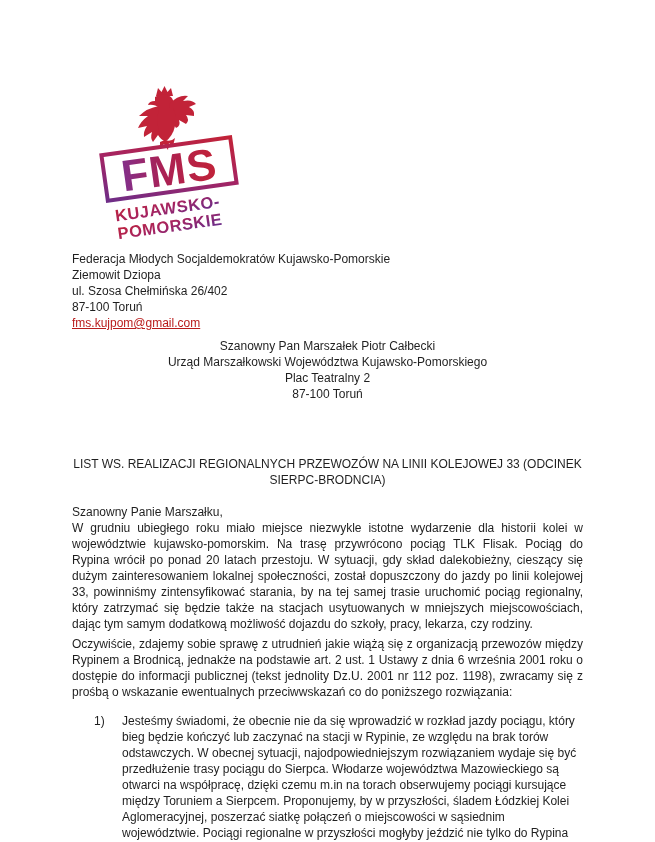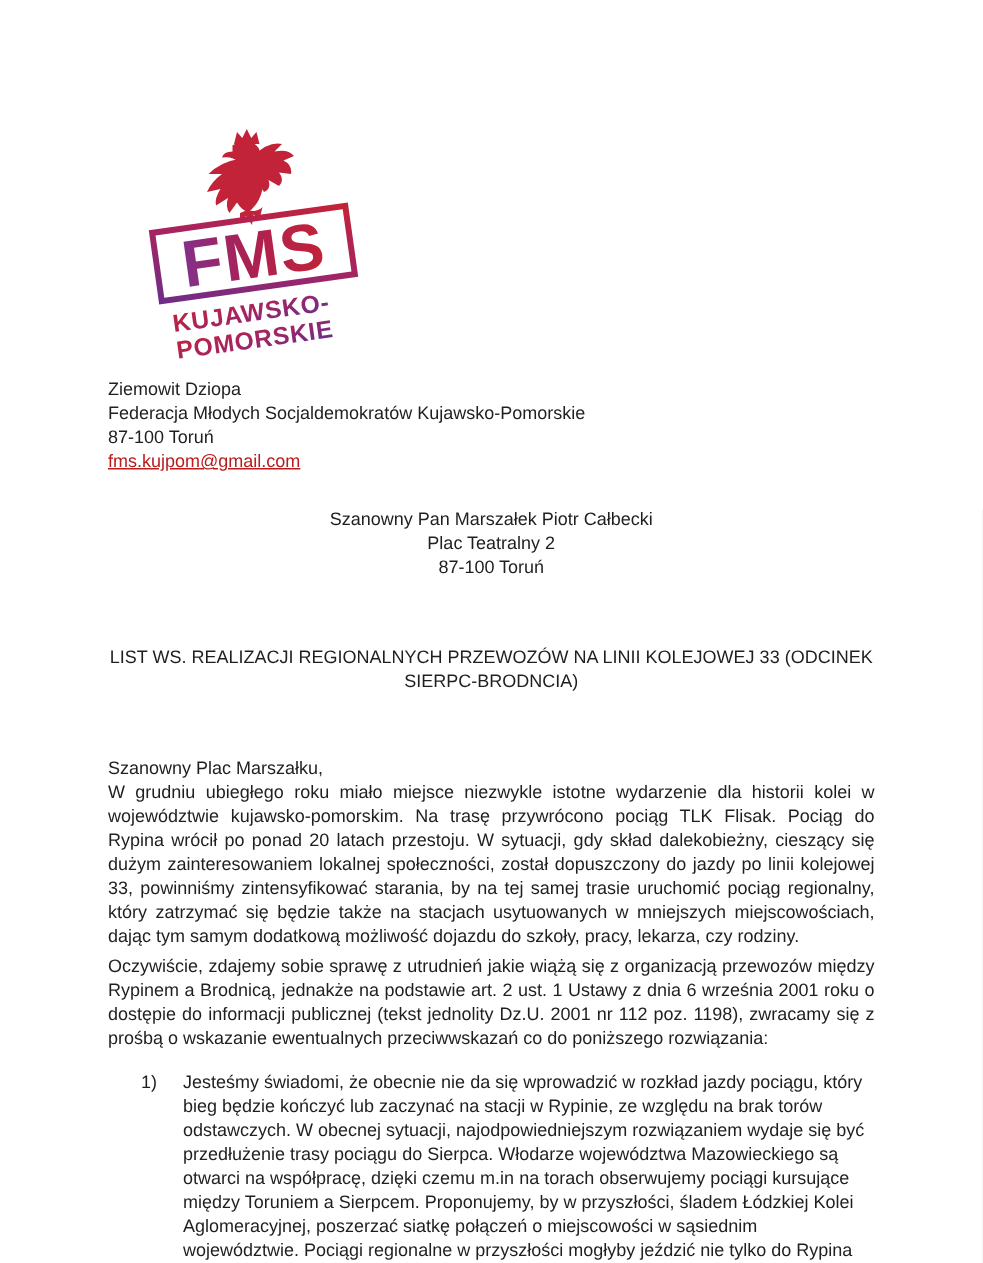--- a/index.html
+++ b/index.html
@@ -13,21 +13,21 @@
     font-size:12px;
     line-height:16px;
     color:#1f1f1f;
   }
   .abs{position:absolute;}
   .logo{left:98px;top:84px;width:150px;height:158px;}
   .sender{left:72px;top:251px;}
   .sender div{white-space:nowrap;}
   .link{color:#b91c1c;text-decoration:underline;cursor:pointer;}
   .recipient{left:72px;top:338px;width:511px;text-align:center;}
-  .subject{left:66px;top:430px;width:523px;text-align:center;}
+  .subject{left:66px;top:456px;width:523px;text-align:center;}
   .body-block{left:72px;top:504px;width:511px;}
   .just{text-align:justify;margin:0;}
   .para-gap{margin-top:4px;}
   .list-item{display:flex;margin-top:13px;}
   .list-marker{margin-left:22px;width:28px;flex:0 0 28px;}
   .list-text{flex:1;text-align:left;}
 </style>
 </head>
 <body>
 
@@ -67,36 +67,38 @@
       <text x="71" y="101" transform="rotate(-8 71 85)" text-anchor="middle" font-family="Liberation Sans, DejaVu Sans, sans-serif" font-size="44" font-weight="bold" letter-spacing="1" fill="url(#gFms)">FMS</text>
 
       <g transform="rotate(-8 71 136)" fill="url(#gRegion)" font-family="Liberation Sans, DejaVu Sans, sans-serif" font-size="16.5" font-weight="bold" letter-spacing="0.5" text-anchor="middle">
         <text x="71" y="130">KUJAWSKO-</text>
         <text x="71" y="148">POMORSKIE</text>
       </g>
     </svg>
   </div>
 
   <div class="abs sender">
+    <div>Federacja Młodych Socjaldemokratów Kujawsko-Pomorskie</div>
     <div>Ziemowit Dziopa</div>
-    <div>Federacja Młodych Socjaldemokratów Kujawsko-Pomorskie</div>
+    <div>ul. Szosa Chełmińska 26/402</div>
     <div>87-100 Toruń</div>
     <div><span class="link">fms.kujpom@gmail.com</span></div>
   </div>
 
   <div class="abs recipient">
     <div>Szanowny Pan Marszałek Piotr Całbecki</div>
+    <div>Urząd Marszałkowski Województwa Kujawsko-Pomorskiego</div>
     <div>Plac Teatralny 2</div>
     <div>87-100 Toruń</div>
   </div>
 
   <div class="abs subject">LIST WS. REALIZACJI REGIONALNYCH PRZEWOZÓW NA LINII KOLEJOWEJ 33 (ODCINEK SIERPC-BRODNCIA)</div>
 
   <div class="abs body-block">
-    <div>Szanowny Plac Marszałku,</div>
+    <div>Szanowny Panie Marszałku,</div>
     <p class="just">W grudniu ubiegłego roku miało miejsce niezwykle istotne wydarzenie dla historii kolei w województwie kujawsko-pomorskim. Na trasę przywrócono pociąg TLK Flisak. Pociąg do Rypina wrócił po ponad 20 latach przestoju. W sytuacji, gdy skład dalekobieżny, cieszący się dużym zainteresowaniem lokalnej społeczności, został dopuszczony do jazdy po linii kolejowej 33, powinniśmy zintensyfikować starania, by na tej samej trasie uruchomić pociąg regionalny, który zatrzymać się będzie także na stacjach usytuowanych w mniejszych miejscowościach, dając tym samym dodatkową możliwość dojazdu do szkoły, pracy, lekarza, czy rodziny.</p>
     <p class="just para-gap">Oczywiście, zdajemy sobie sprawę z utrudnień jakie wiążą się z organizacją przewozów między Rypinem a Brodnicą, jednakże na podstawie art. 2 ust. 1 Ustawy z dnia 6 września 2001 roku o dostępie do informacji publicznej (tekst jednolity Dz.U. 2001 nr 112 poz. 1198), zwracamy się z prośbą o wskazanie ewentualnych przeciwwskazań co do poniższego rozwiązania:</p>
     <div class="list-item">
       <div class="list-marker">1)</div>
       <div class="list-text">Jesteśmy świadomi, że obecnie nie da się wprowadzić w rozkład jazdy pociągu, który bieg będzie kończyć lub zaczynać na stacji w Rypinie, ze względu na brak torów odstawczych. W obecnej sytuacji, najodpowiedniejszym rozwiązaniem wydaje się być przedłużenie trasy pociągu do Sierpca. Włodarze województwa Mazowieckiego są otwarci na współpracę, dzięki czemu m.in na torach obserwujemy pociągi kursujące między Toruniem a Sierpcem. Proponujemy, by w przyszłości, śladem Łódzkiej Kolei Aglomeracyjnej, poszerzać siatkę połączeń o miejscowości w sąsiednim województwie. Pociągi regionalne w przyszłości mogłyby jeździć nie tylko do Rypina czy Sierpca, ale i do Płocka.</div>
     </div>
   </div>
 
 </div>
 

